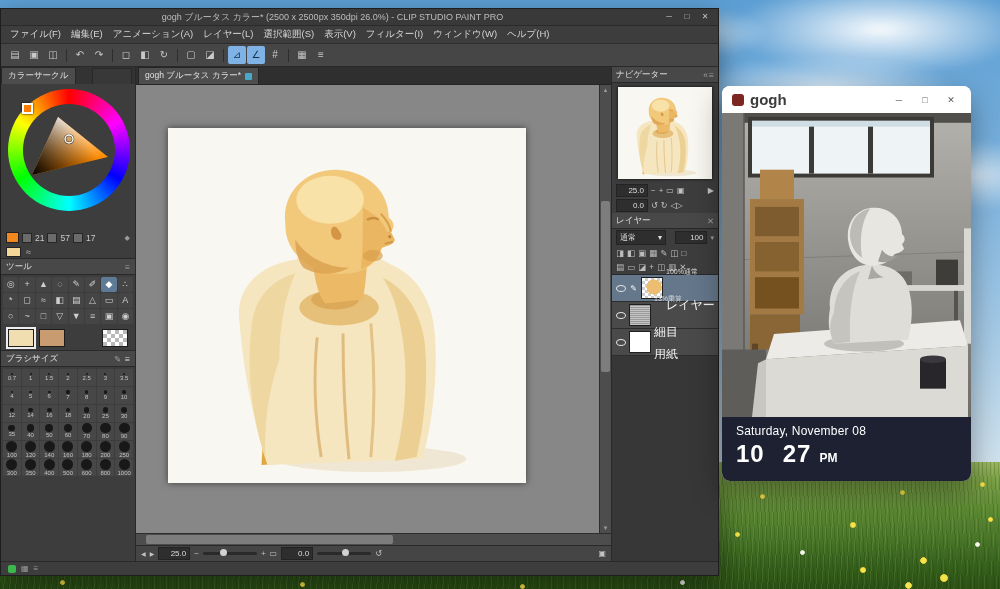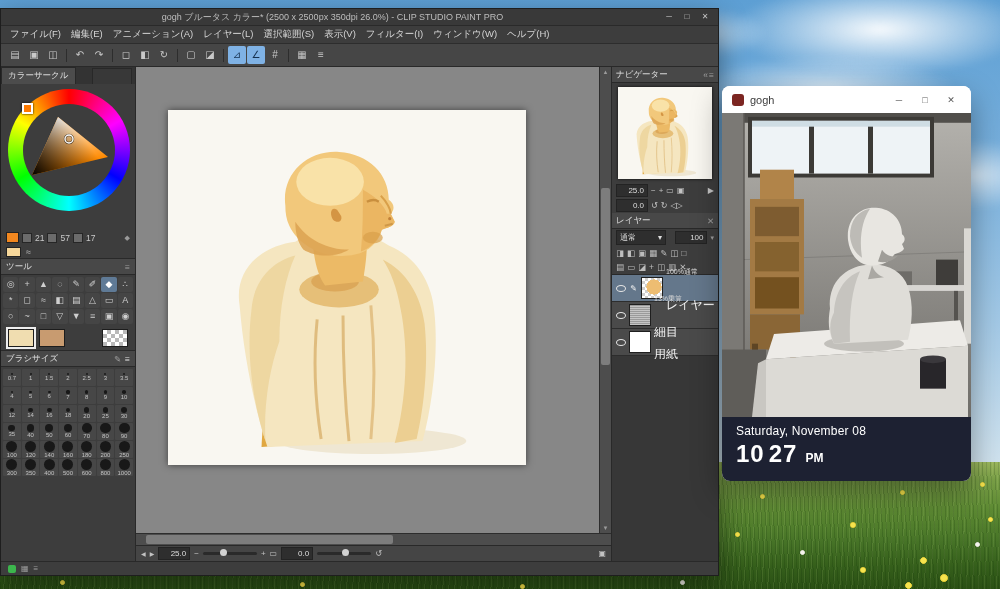--- a/index.html
+++ b/index.html
@@ -109,29 +109,29 @@
   .lthumb.t-tone{background:repeating-linear-gradient(0deg,#c4c4c4 0 1px,#9a9a9a 1px 2px);}
   .ltext{flex:1;min-width:0;display:flex;flex-direction:column;justify-content:center;}
   .lmeta{font-size:7px;color:#d6d6d6;line-height:9px;white-space:nowrap;}
   .lname{font-size:12px;color:#f4f4f4;line-height:10px;white-space:nowrap;overflow:hidden;margin-top:24px;}
 
   
   .gogh{position:absolute;left:722px;top:86px;width:249px;height:395px;background:#fff;border-radius:8px;
         box-shadow:0 12px 30px rgba(0,0,0,.38);overflow:hidden;display:flex;flex-direction:column;z-index:6;}
   .gogh-title{height:27px;display:flex;align-items:center;gap:6px;padding:0 10px;background:#fff;flex:0 0 auto;}
   .gogh-ico{width:12px;height:12px;border-radius:3px;background:#7c2622;flex:0 0 auto;}
-  .gogh-name{font-size:11px;color:#3c3c3c;flex:1;}
+  .gogh-name{font-size:15px;color:#3c3c3c;flex:1;font-weight:bold;}
   .gwc{width:20px;text-align:center;color:#5a5a5a;font-size:9px;}
   .gogh-photo{flex:1;position:relative;min-height:0;}
   .gogh-photo svg{display:block;width:100%;height:100%;}
   .gogh-clock{height:57px;background:#1d2132;color:#fff;padding:7px 14px 0;flex:0 0 auto;}
   .gdate{font-size:12px;letter-spacing:.2px;}
   .gtime{display:flex;align-items:baseline;margin-top:2px;}
   .gh,.gm{font-size:24px;font-weight:bold;letter-spacing:1px;}
-  .gm{margin-left:4px;text-align:right;}
+  .gm{margin-left:18px;text-align:right;}
   .gpm{font-size:12px;font-weight:bold;margin-left:8px;}
 </style>
 </head>
 <body>
 
 <svg width="0" height="0" style="position:absolute">
   <defs>
     <linearGradient id="pedG" x1="0" y1="0" x2="0" y2="1">
       <stop offset="0" stop-color="#f4cf74"></stop>
         <stop offset="1" stop-color="#e0a63e"></stop>
@@ -478,20 +478,26 @@
             <span class="blab">800</span>
           </div>
           <div class="bcell">
             <span class="bdot" style="height: 11px; width: 11px;"></span>
             <span class="blab">1000</span>
           </div>
         </div>
     </div>
 
     <div class="center-col">
+      <div class="doc-tabs">
+        <div class="dtab">
+          <span>gogh ブルータス カラー*</span>
+          <span class="dot"></span>
+        </div>
+      </div>
       <div class="canvas-wrap">
         <div class="paper">
           <svg viewBox="0 0 360 356" preserveAspectRatio="none">
               <use href="#bust-art"></use>
             </svg>
         </div>
         <div class="vscroll">
           <span class="sa">▲</span>
           <span class="vthumb"></span>
           <span class="sa b">▼</span>

